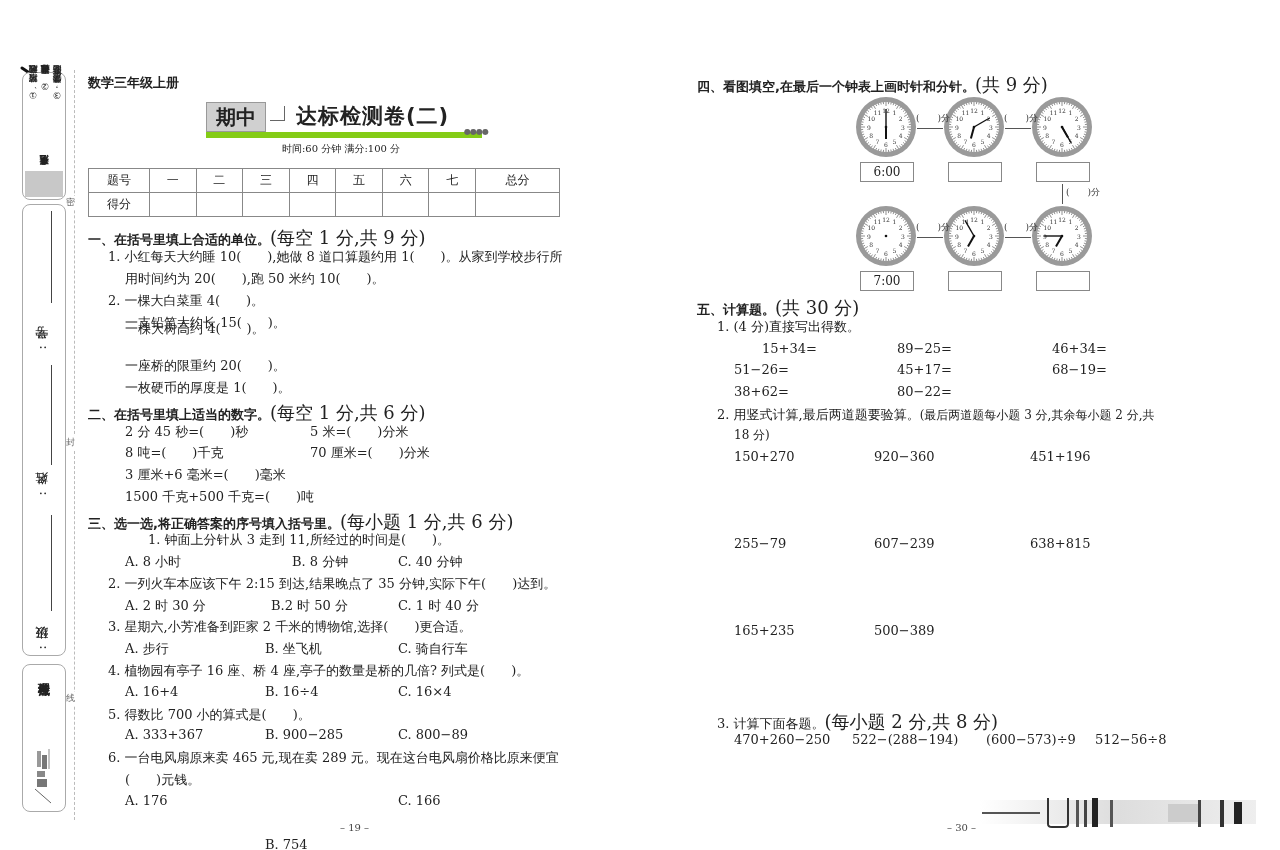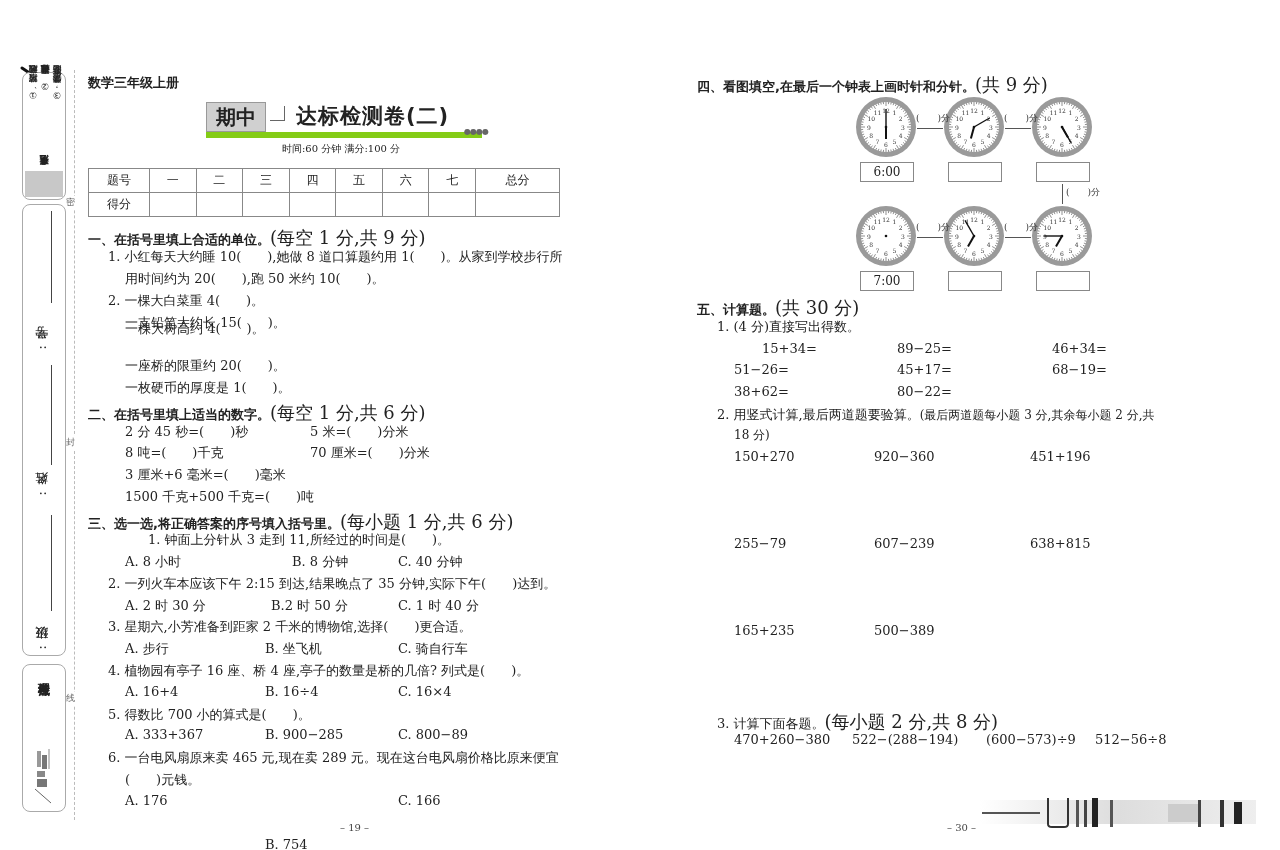--- a/index.html
+++ b/index.html
@@ -708,21 +708,21 @@
   <div class="abs line" style="left:1030px;top:449px;">451+196</div>
   <div class="abs line" style="left:734px;top:536px;">255−79</div>
   <div class="abs line" style="left:874px;top:536px;text-align:center;">607−239</div>
   <div class="abs line" style="left:1030px;top:536px;">638+815</div>
   <div class="abs line" style="left:734px;top:623px;">165+235</div>
   <div class="abs line" style="left:874px;top:623px;">500−389</div>
 
   <div class="abs line" style="left:717px;top:710px;">
     <span>3. 计算下面各题。</span><span style="font-size:18px;">(每小题 2 分,共 8 分)</span>
   </div>
-  <div class="abs line" style="left:734px;top:732px;">470+260−380</div>
+  <div class="abs line" style="left:734px;top:732px;">470+260−250</div>
   <div class="abs line" style="left:852px;top:732px;">522−(288−194)</div>
   <div class="abs line" style="left:986px;top:732px;">(600−573)÷9</div>
   <div class="abs line" style="left:1095px;top:732px;">512−56÷8</div>
 
   <div class="abs pageno" style="left:947px;top:822px;">– 30 –</div>
 
   <div class="abs" style="left:980px;top:796px;width:276px;height:34px;">
     <svg width="276" height="34" viewBox="0 0 276 34">
       <defs>
           <linearGradient id="wg" x1="0" x2="1">

